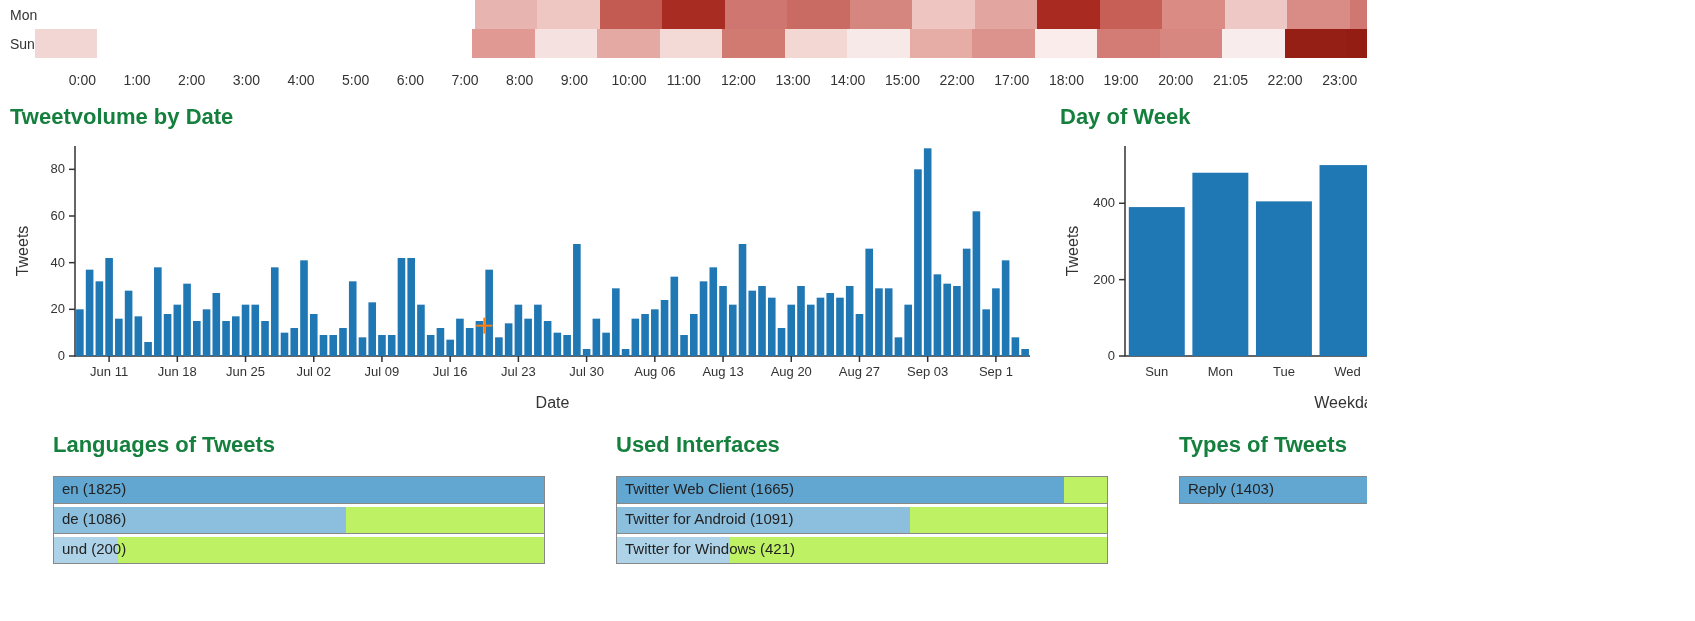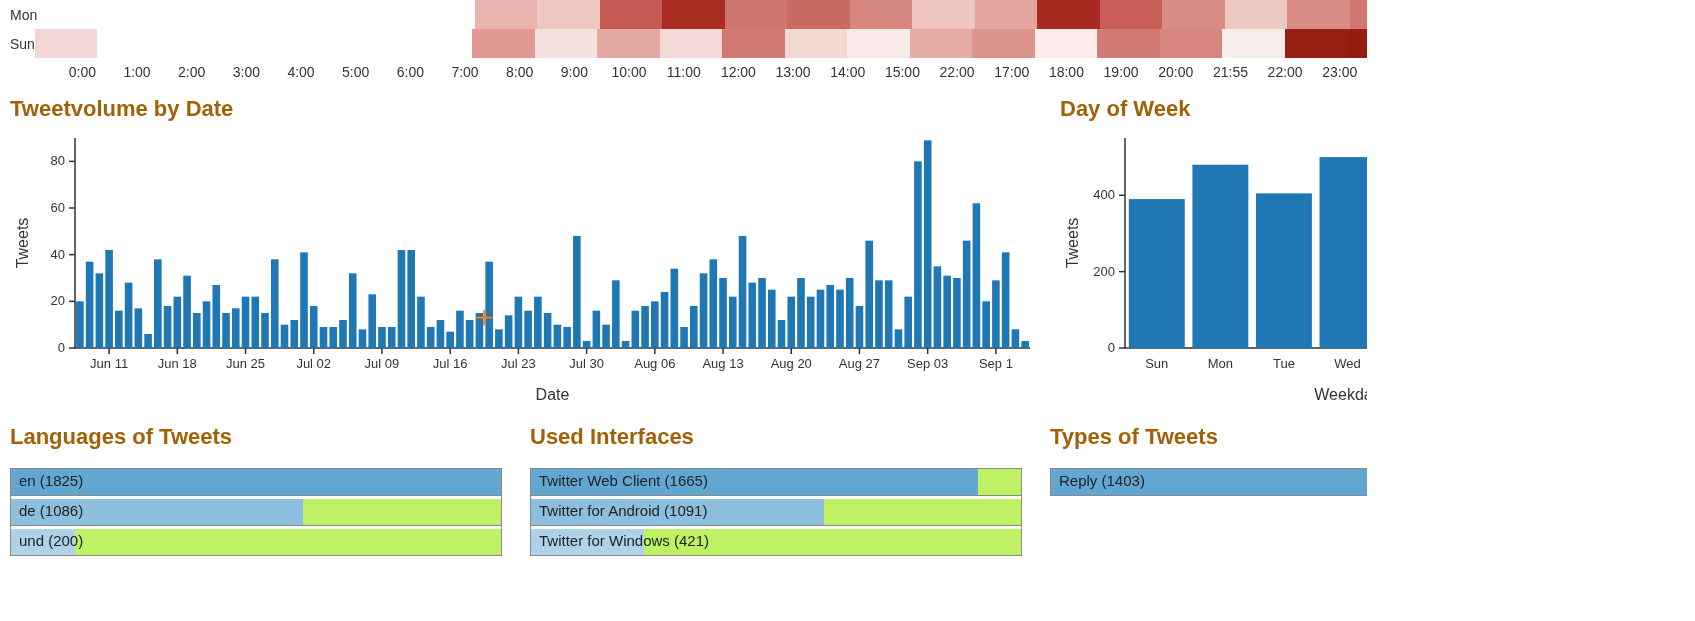--- a/index.html
+++ b/index.html
@@ -37,48 +37,48 @@
     gap: 0;
   }
   .hm-cell {
     width: 62.5px;
     height: 29px;
     box-sizing: border-box;
   }
   .hm-xaxis {
     display: flex;
     margin-left: 45px;
-    margin-top: 6px;
+    margin-top: 14px;
   }
   .hm-xtick {
     width: 62.5px;
     font-size: 14px;
     text-align: center;
     color: #333;
   }
 
   
   h2.section {
     font-size: 22px;
     font-weight: 700;
     margin: 16px 0 6px 0;
-    color: #a16207;
+    color: #15803d;
   }
 
   
   .row {
     display: flex;
     width: 100%;
     padding: 0 10px;
     box-sizing: border-box;
   }
   .col-wide { flex: 0 0 1040px; margin-right: 10px; }
   .col-nar  { flex: 1 1 auto; }
 
-  .col-third { flex: 0 0 510px; margin-right: 10px; }
+  .col-third { flex: 0 0 510px; margin-right: 10px; margin-left: 43px; }
 
   
   .axis-label {
     font-size: 16px;
     fill: #333;
   }
   .tick-label {
     font-size: 13px;
     fill: #333;
   }
@@ -203,21 +203,21 @@
         <div class="hm-xtick">11:00</div>
         <div class="hm-xtick">12:00</div>
         <div class="hm-xtick">13:00</div>
         <div class="hm-xtick">14:00</div>
         <div class="hm-xtick">15:00</div>
         <div class="hm-xtick">22:00</div>
         <div class="hm-xtick">17:00</div>
         <div class="hm-xtick">18:00</div>
         <div class="hm-xtick">19:00</div>
         <div class="hm-xtick">20:00</div>
-        <div class="hm-xtick">21:55</div>
+        <div class="hm-xtick">21:05</div>
         <div class="hm-xtick">22:00</div>
         <div class="hm-xtick">23:00</div>
       </div>
 </div>
 
 <div class="row">
   <div class="col-wide">
     <h2 class="section">Tweetvolume by Date</h2>
     <svg id="chart-date" width="1030" height="280">
           <path d="M 65 10 L 65 220 L 1020 220" class="rule"></path>

